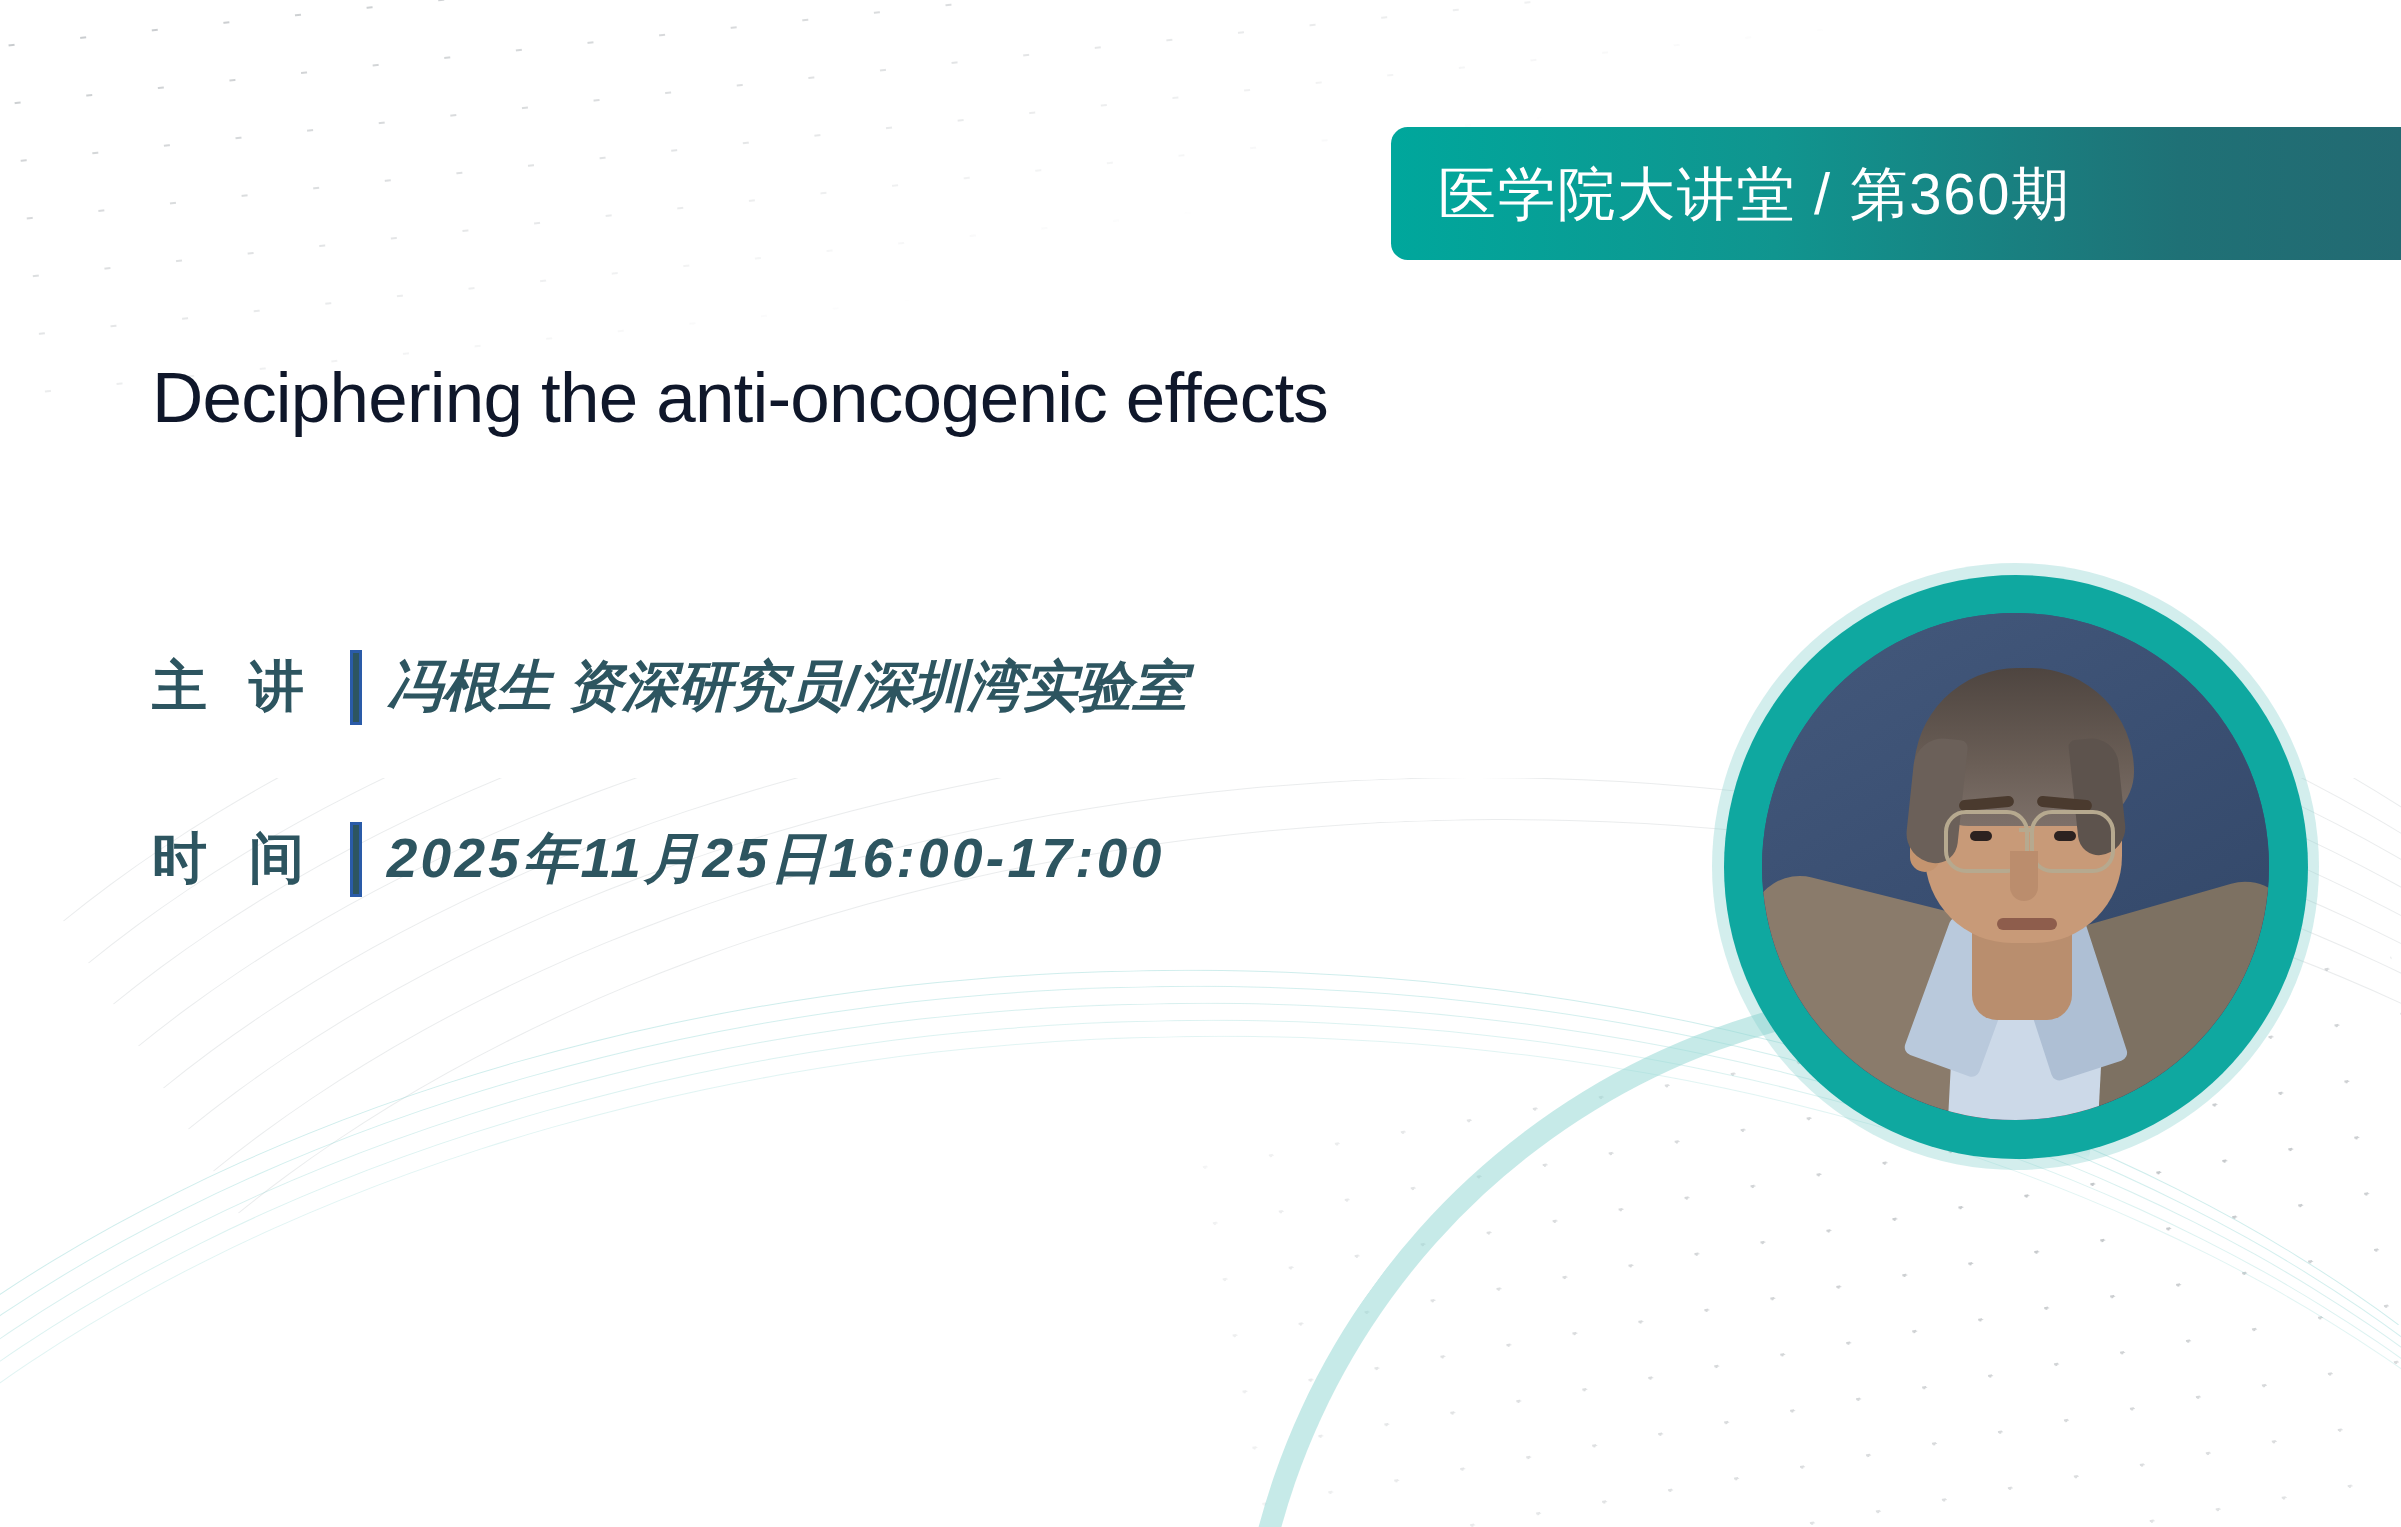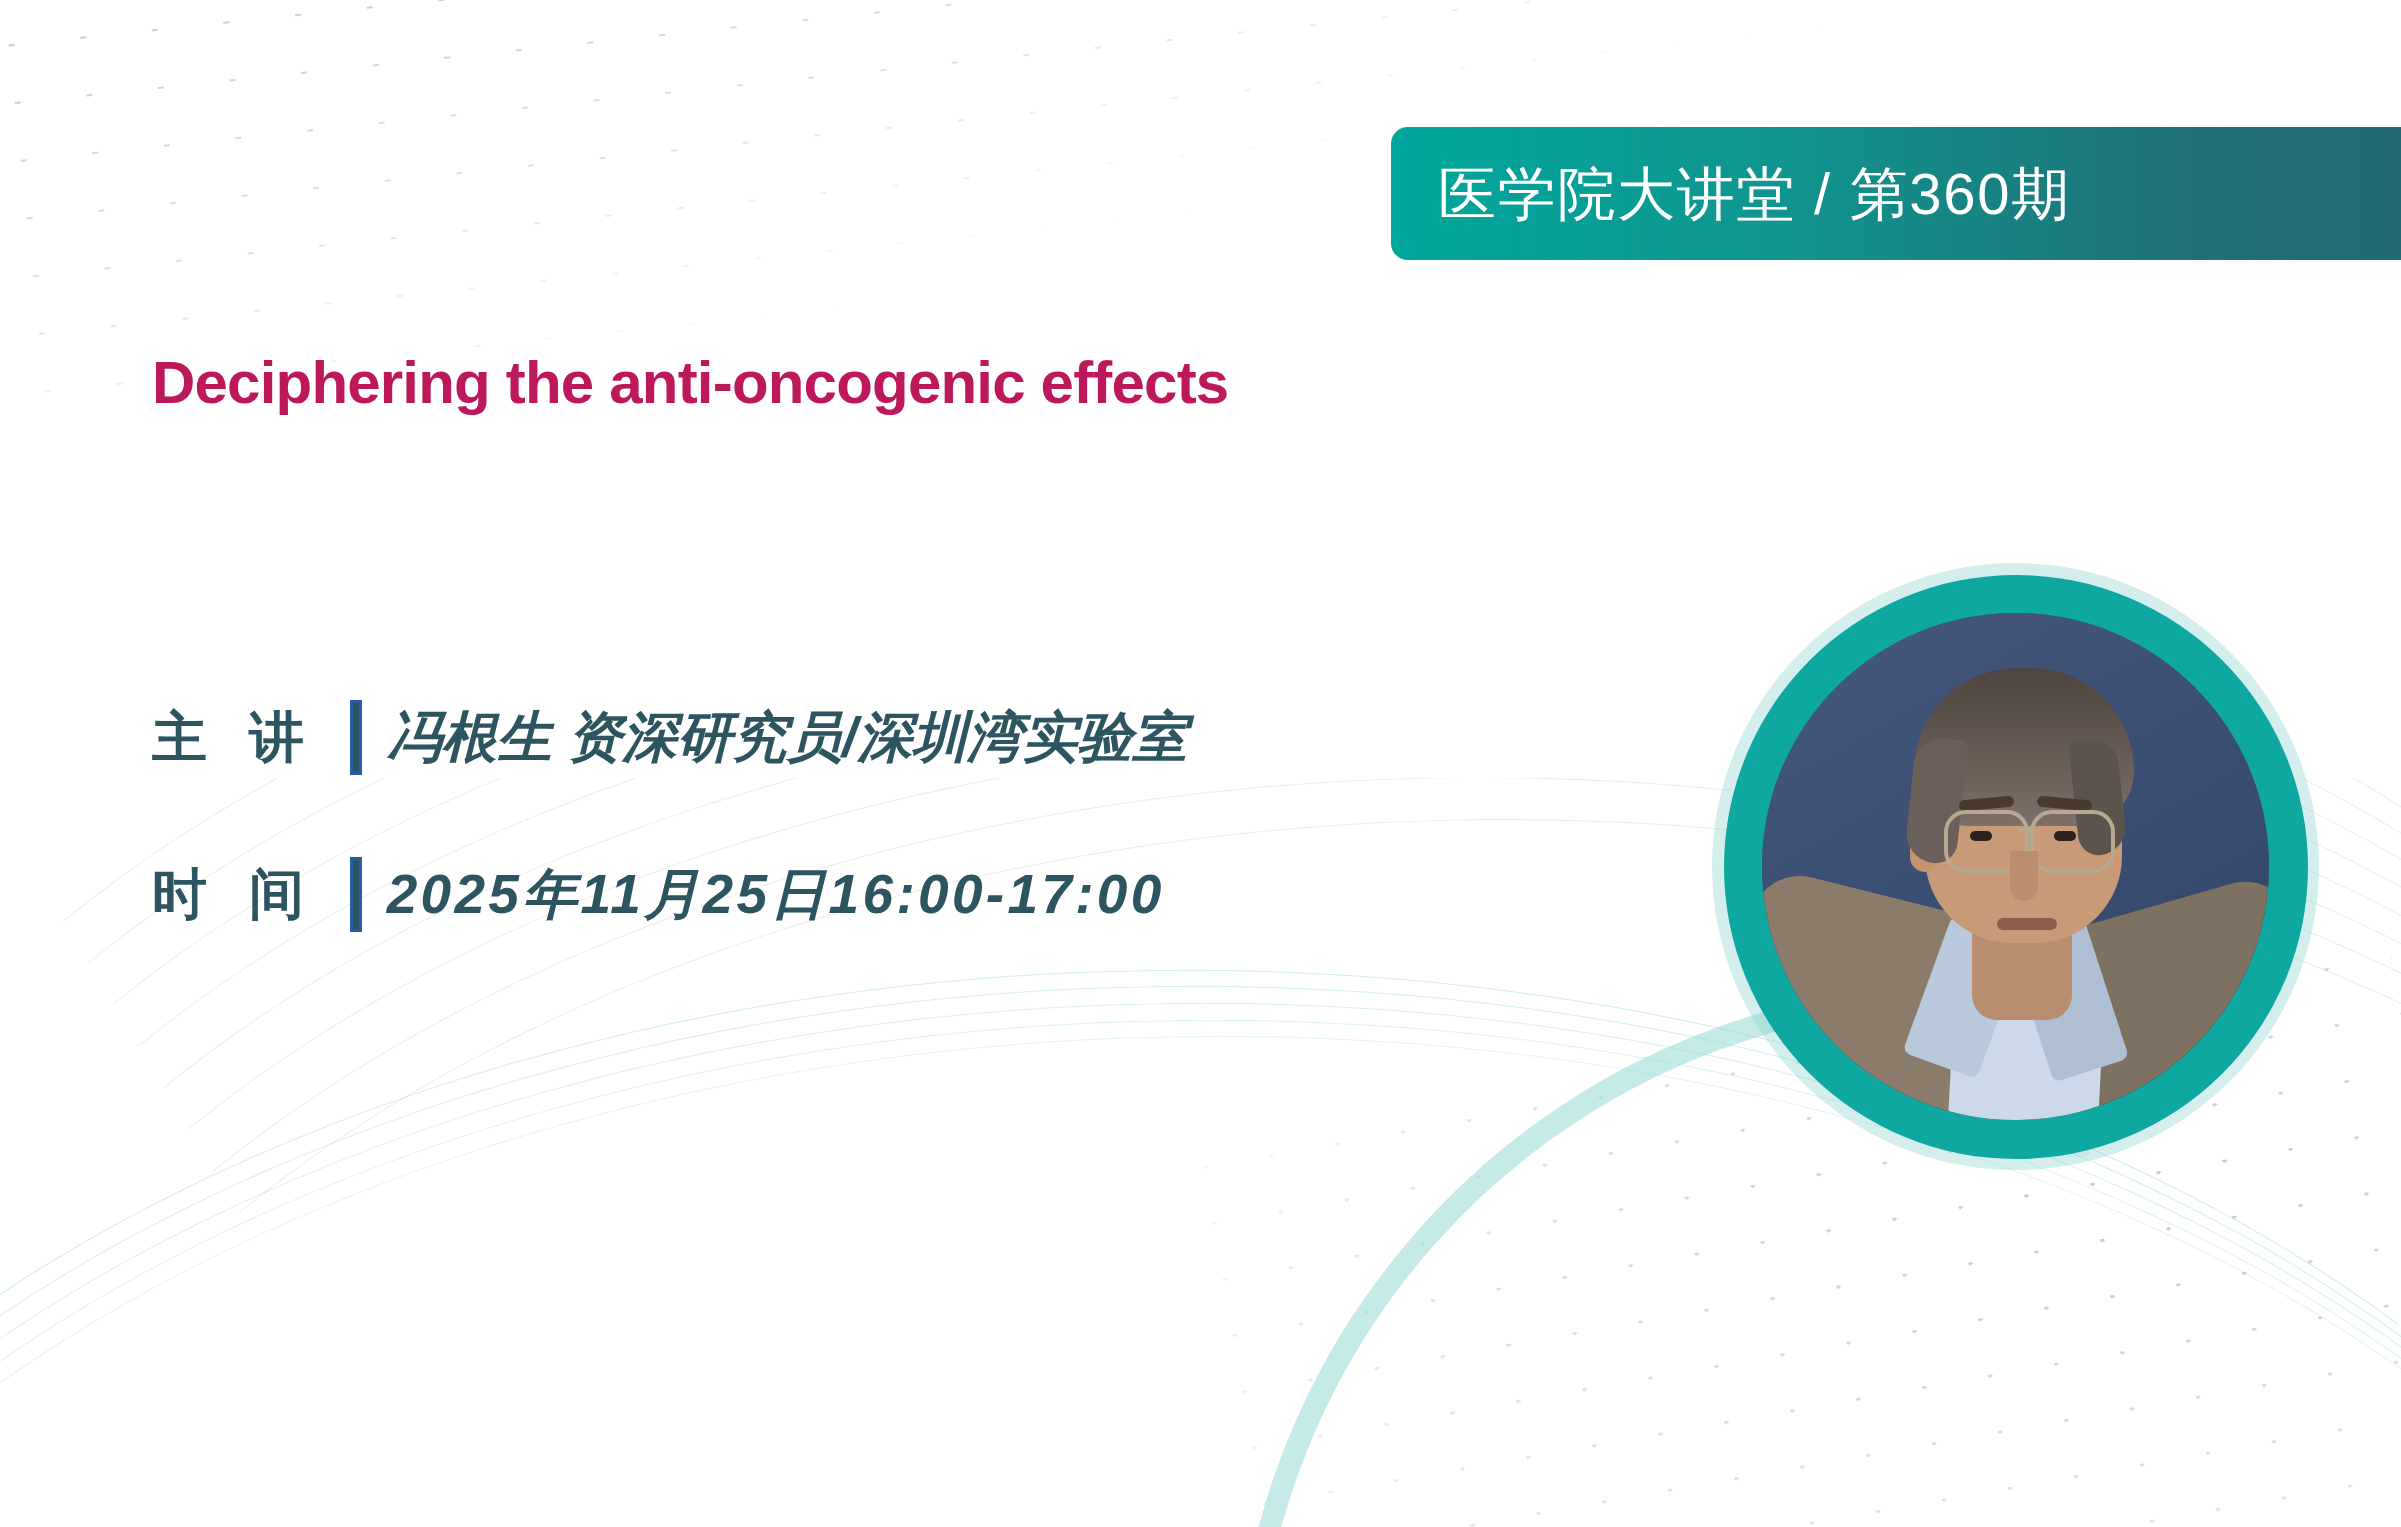--- a/index.html
+++ b/index.html
@@ -48,30 +48,30 @@
     padding-left:47px;box-sizing:border-box;
   }
   .badge-text{
     color:#ffffff;font-size:58px;font-weight:normal;letter-spacing:1.7px;
     white-space:nowrap;line-height:1;
   }
 
   
   .title{
     position:absolute;left:152px;top:307px;width:1834px;
-    color:#be185d;font-size:60px;line-height:1.20;font-weight:700;
+    color:#0f172a;font-size:71px;line-height:1.20;font-weight:400;
     letter-spacing:-0.8px;
   }
   .title .line{display:block;}
 
   
   .info{
     position:absolute;left:152px;top:650px;width:1751px;
   }
-  .row{display:flex;align-items:flex-end;margin-bottom:0;}
+  .row{display:flex;align-items:flex-start;margin-bottom:0;}
   .row.r1{height:125px;}
   .row.r2{height:127px;margin-top:48px;}
   .row.r3{height:110px;margin-top:47px;}
   .row.r4{height:107px;margin-top:18.3px;}
 
   .label{
     color:#2D5560;font-size:55px;font-weight:bold;
     letter-spacing:13.3px;white-space:nowrap;
     width:198px;flex:0 0 198px;
   }

